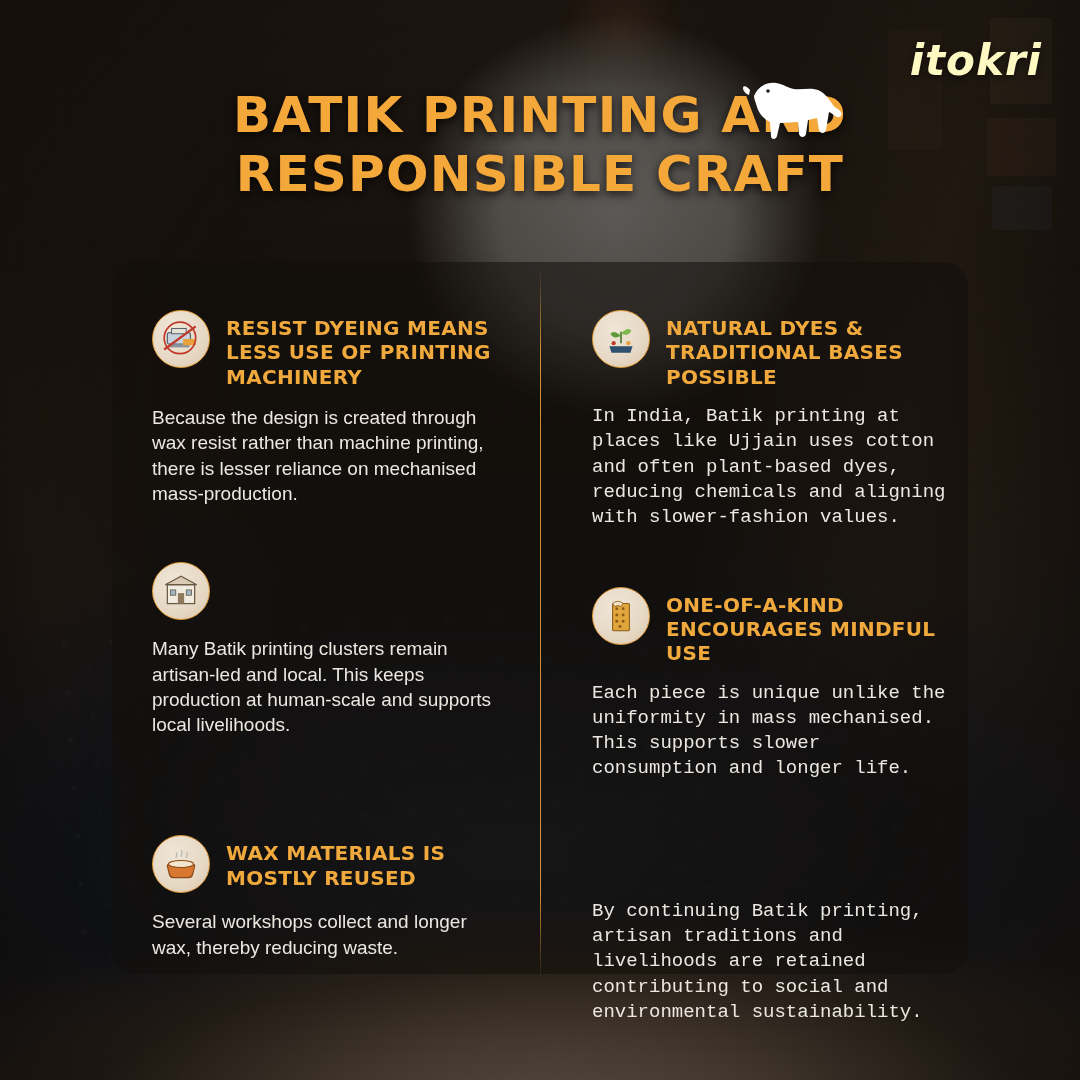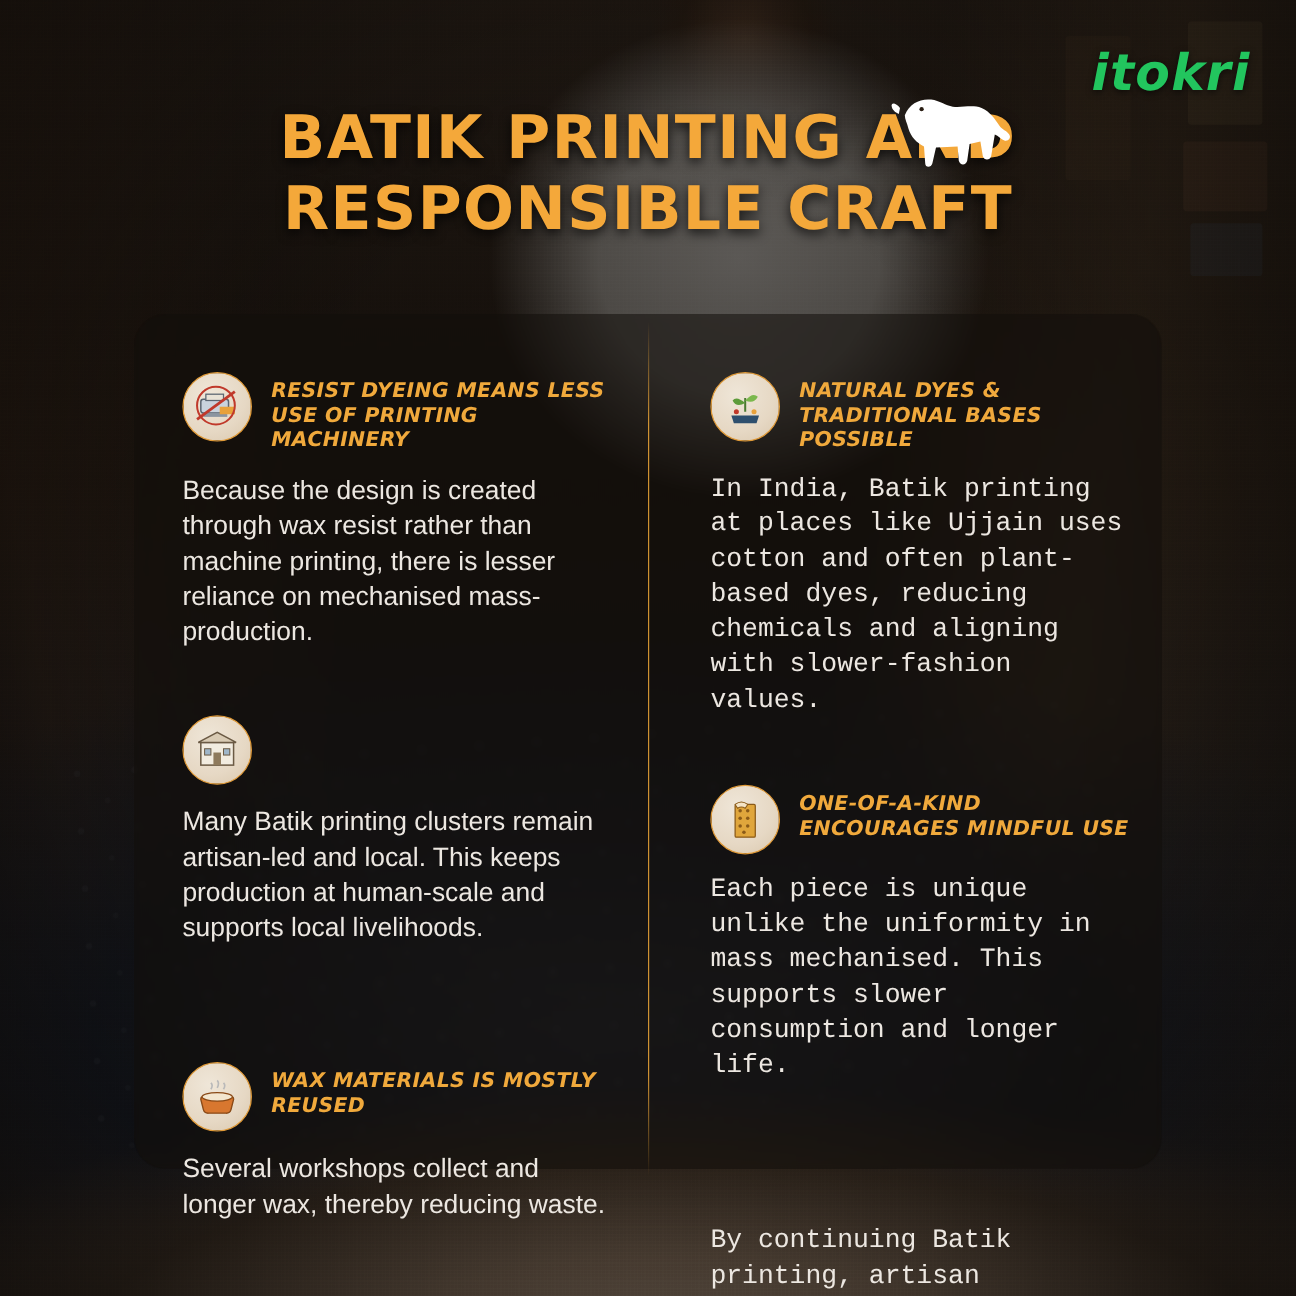--- a/index.html
+++ b/index.html
@@ -60,21 +60,21 @@
   .overlay-dark {
     position: absolute; inset: 0;
     background: linear-gradient(180deg, rgba(10,8,6,0.55) 0%, rgba(10,8,6,0.62) 25%, rgba(12,10,8,0.55) 60%, rgba(12,10,8,0.35) 100%);
   }
 
   
   .logo {
     position: absolute; top: 36px; right: 38px;
     font-family: "DejaVu Sans", sans-serif;
     font-size: 42px; font-weight: 700; letter-spacing: 1px;
-    color: #22c55e;
+    color: #fef9c3;
     font-style: italic;
     text-shadow: 0 2px 6px rgba(0,0,0,.6);
   }
 
   
   .title-wrap {
     position: absolute; top: 86px; left: 0; right: 0;
     text-align: center;
     z-index: 5;
   }
@@ -126,28 +126,27 @@
     flex: 0 0 auto;
     width: 58px; height: 58px; border-radius: 50%;
     border: 1.6px solid #e09a38;
     background: radial-gradient(circle at 38% 32%, #efe6d8 0%, #e6d8c4 60%, #d9c7ad 100%);
     display: flex; align-items: center; justify-content: center;
     overflow: hidden;
   }
   .item-title {
     font-family: "DejaVu Sans", sans-serif;
     color: #f0a93c;
-    font-size: 17px; font-weight: 700;
+    font-size: 20px; font-weight: 700;
     line-height: 1.22; letter-spacing: .3px;
     padding-top: 6px;
-    font-style: italic;
   }
   .item-body {
     color: #ece7e1;
-    font-size: 22px; line-height: 1.33;
+    font-size: 19px; line-height: 1.33;
     margin-top: 16px;
     font-family: "Liberation Sans", sans-serif;
   }
   .col.right .item-body { margin-top: 15px; font-family: Liberation Mono, monospace; }
 
   
   .gap-lg { height: 22px; }
 </style>
 </head>
 <body>

